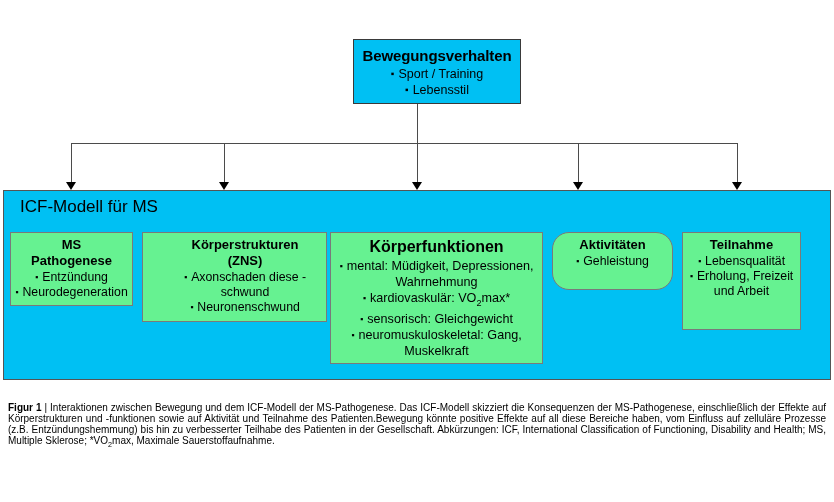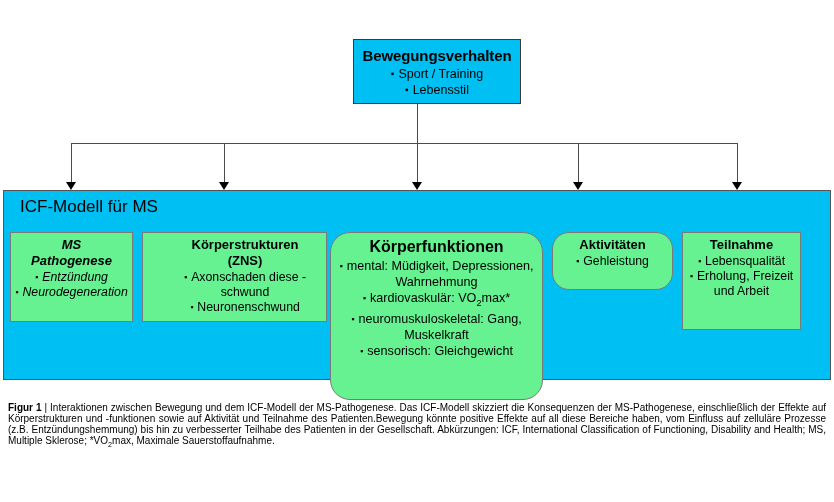--- a/index.html
+++ b/index.html
@@ -118,23 +118,23 @@
   .dbox-list li { margin: 0; }
   .dbox-list li::before {
     content: "\25AA";
     font-size: 9px;
     margin-right: 4px;
     vertical-align: 1px;
   }
   sub { font-size: 0.72em; }
 
   
-  #box-pathogenese { left: 10px;  top: 232px; width: 123px; height: 90px; font-style: italic; }
+  #box-pathogenese { left: 10px;  top: 232px; width: 123px; height: 74px; }
   #box-strukturen  { left: 142px; top: 232px; width: 185px; height: 90px; padding-left: 24px; }
-  #box-funktionen  { left: 330px; top: 232px; width: 213px; height: 168px; border-radius: 20px; }
+  #box-funktionen  { left: 330px; top: 232px; width: 213px; height: 132px; }
   #box-aktivitaeten{ left: 552px; top: 232px; width: 121px; height: 58px; border-radius: 17px; }
   #box-teilnahme   { left: 682px; top: 232px; width: 119px; height: 98px; }
 
   
   .caption {
     position: absolute;
     left: 8px;
     top: 402px;
     width: 818px;
     font-size: 10px;
@@ -195,22 +195,22 @@
     <li>Axonschaden diese -schwund</li>
     <li>Neuronenschwund</li>
   </ul>
 </div>
 
 <div class="dbox" id="box-funktionen">
   <div class="dbox-title big">Körperfunktionen</div>
   <ul class="dbox-list wide">
     <li>mental: Müdigkeit, Depressionen, Wahrnehmung</li>
     <li><span>kardiovaskulär: VO</span><sub>2</sub><span>max*</span></li>
+    <li>sensorisch: Gleichgewicht</li>
     <li>neuromuskuloskeletal: Gang, Muskelkraft</li>
-    <li>sensorisch: Gleichgewicht</li>
   </ul>
 </div>
 
 <div class="dbox" id="box-aktivitaeten">
   <div class="dbox-title">Aktivitäten</div>
   <ul class="dbox-list">
     <li>Gehleistung</li>
   </ul>
 </div>
 

